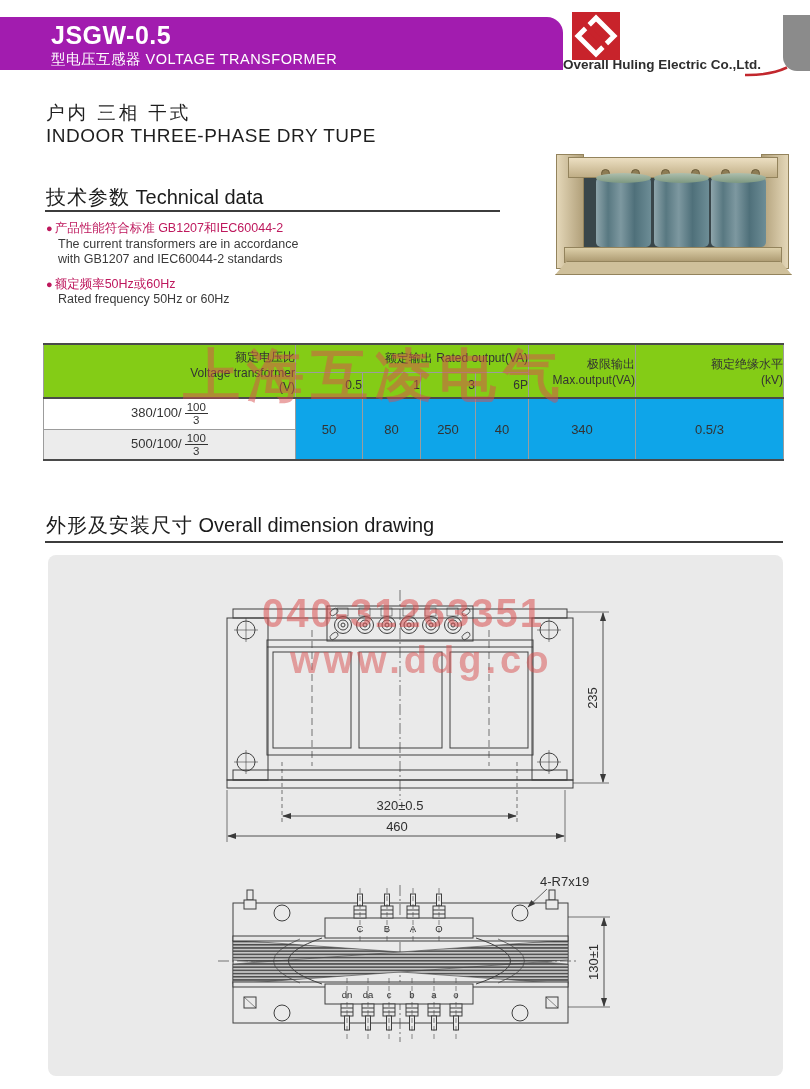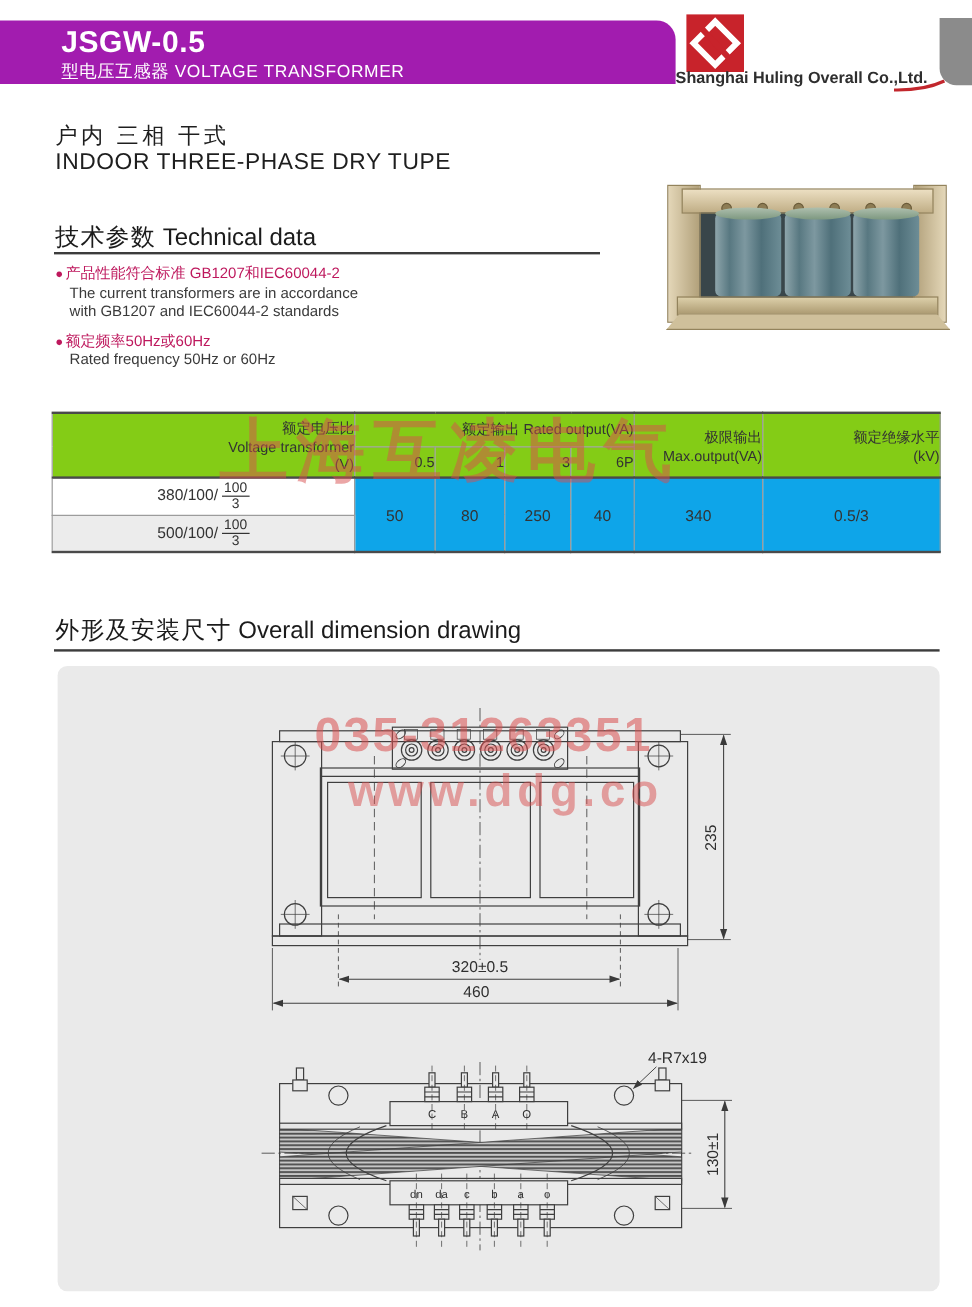--- a/index.html
+++ b/index.html
@@ -86,21 +86,21 @@
     </div>
   </div>
   <div class="corner-block"></div>
 
   <div class="logo-square">
     <svg width="48" height="48" viewBox="0 0 48 48">
       <path d="M24 6 L42 24 L24 42 L6 24 Z" fill="none" stroke="#ffffff" stroke-width="5"></path>
       <line x1="13" y1="12" x2="36" y2="37" stroke="#c8232b" stroke-width="5"></line>
     </svg>
   </div>
-  <div class="brand-en">Shanghai Huling Overall Co.,Ltd.</div>
+  <div class="brand-en">Overall Huling Electric Co.,Ltd.</div>
   <svg class="swoosh" width="44" height="11">
     <path d="M1,9 Q26,9.5 43,1.5" fill="none" stroke="#c2272d" stroke-width="2.6"></path>
   </svg>
 
   <div class="intro-zh">户内  三相  干式</div>
   <div class="intro-en">INDOOR THREE-PHASE DRY TUPE</div>
 
   <div class="sec-title" style="left:46px;top:184px;">
     <span class="zh">技术参数</span>
     <span>Technical data</span>
@@ -443,16 +443,16 @@
     <g font-size="9.5" text-anchor="middle">
       <text x="347" y="998">dn</text>
       <text x="368" y="998">da</text>
       <text x="389" y="998">c</text>
       <text x="412" y="998">b</text>
       <text x="434" y="998">a</text>
       <text x="456" y="998">o</text>
     </g>
   </svg>
 
-  <div class="wm wm-phone">035-31263351</div>
+  <div class="wm wm-phone">040-31263351</div>
   <div class="wm wm-site">www.ddg.co</div>
 
 </div>
 
 </body></html>

